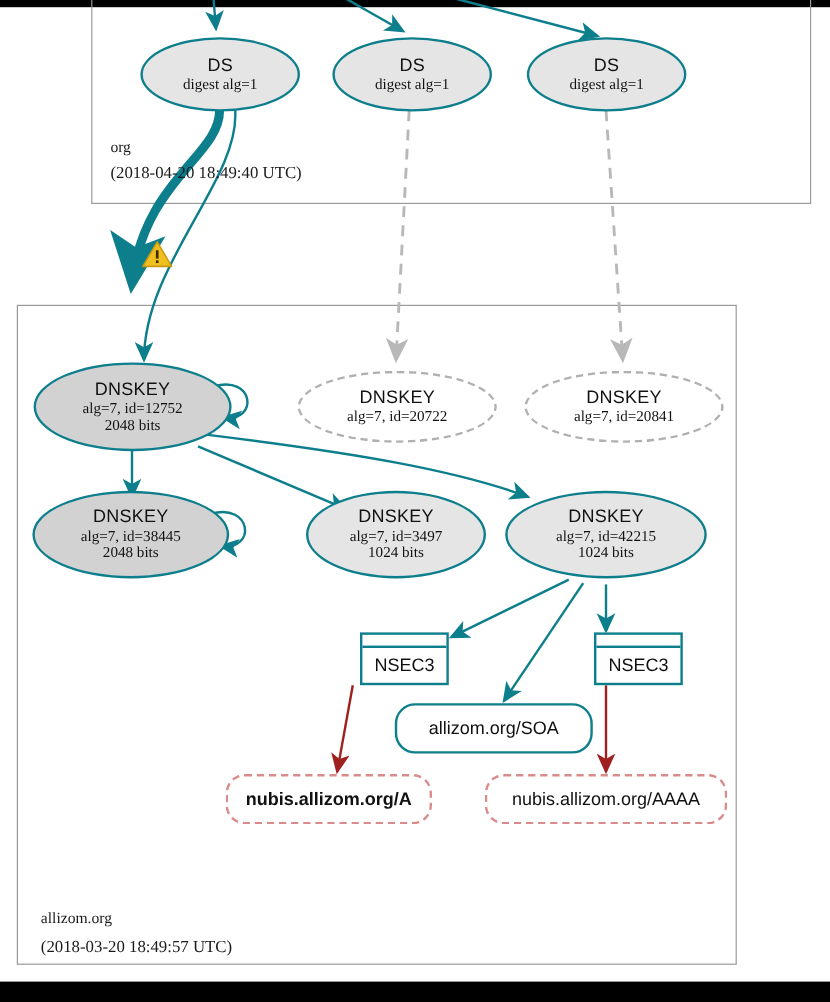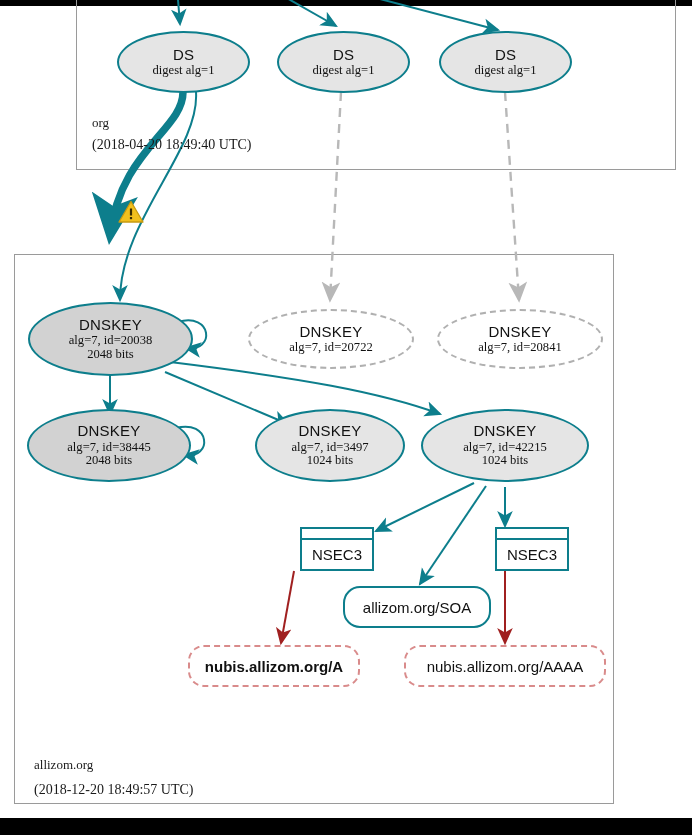--- a/index.html
+++ b/index.html
@@ -218,21 +218,21 @@
   <div class="node ellipse" style="left:439px; top:31px; width:133px; height:62px;">
     <div class="n-title">DS</div>
     <div class="n-sub">digest alg=1</div>
   </div>
 
   <div class="zone-label zone-name" style="left:92px; top:115px;">org</div>
   <div class="zone-label zone-date" style="left:92px; top:137px;">(2018-04-20 18:49:40 UTC)</div>
 
   <div class="node ellipse shaded" style="left:28px; top:302px; width:165px; height:74px;">
     <div class="n-title">DNSKEY</div>
-    <div class="n-sub">alg=7, id=20038</div>
+    <div class="n-sub">alg=7, id=12752</div>
     <div class="n-sub2">2048 bits</div>
   </div>
 
   <div class="node ellipse ghost" style="left:248px; top:309px; width:166px; height:60px;">
     <div class="n-title">DNSKEY</div>
     <div class="n-sub">alg=7, id=20722</div>
   </div>
 
   <div class="node ellipse ghost" style="left:437px; top:309px; width:166px; height:60px;">
     <div class="n-title">DNSKEY</div>
@@ -260,28 +260,28 @@
   <div class="rsetbox" style="left:274px; top:527px; width:74px; height:44px;">
     <div class="strip"></div>
     <div class="body">NSEC3</div>
   </div>
 
   <div class="rsetbox" style="left:469px; top:527px; width:74px; height:44px;">
     <div class="strip"></div>
     <div class="body">NSEC3</div>
   </div>
 
-  <div class="roundbox" style="left:343px; top:586px; width:148px; height:42px;">
+  <div class="roundbox" style="left:329px; top:586px; width:165px; height:42px;">
     <span>allizom.org/SOA</span>
   </div>
 
   <div class="roundbox dashed-red" style="left:188px; top:645px; width:172px; height:42px;font-weight:bold;">
     <span>nubis.allizom.org/A</span>
   </div>
 
   <div class="roundbox dashed-red" style="left:404px; top:645px; width:202px; height:42px;">
     <span>nubis.allizom.org/AAAA</span>
   </div>
 
   <div class="zone-label zone-name" style="left:34px; top:757px;">allizom.org</div>
-  <div class="zone-label zone-date" style="left:34px; top:782px;">(2018-12-20 18:49:57 UTC)</div>
+  <div class="zone-label zone-date" style="left:34px; top:782px;">(2018-03-20 18:49:57 UTC)</div>
 
 </div>
 
 </body></html>

